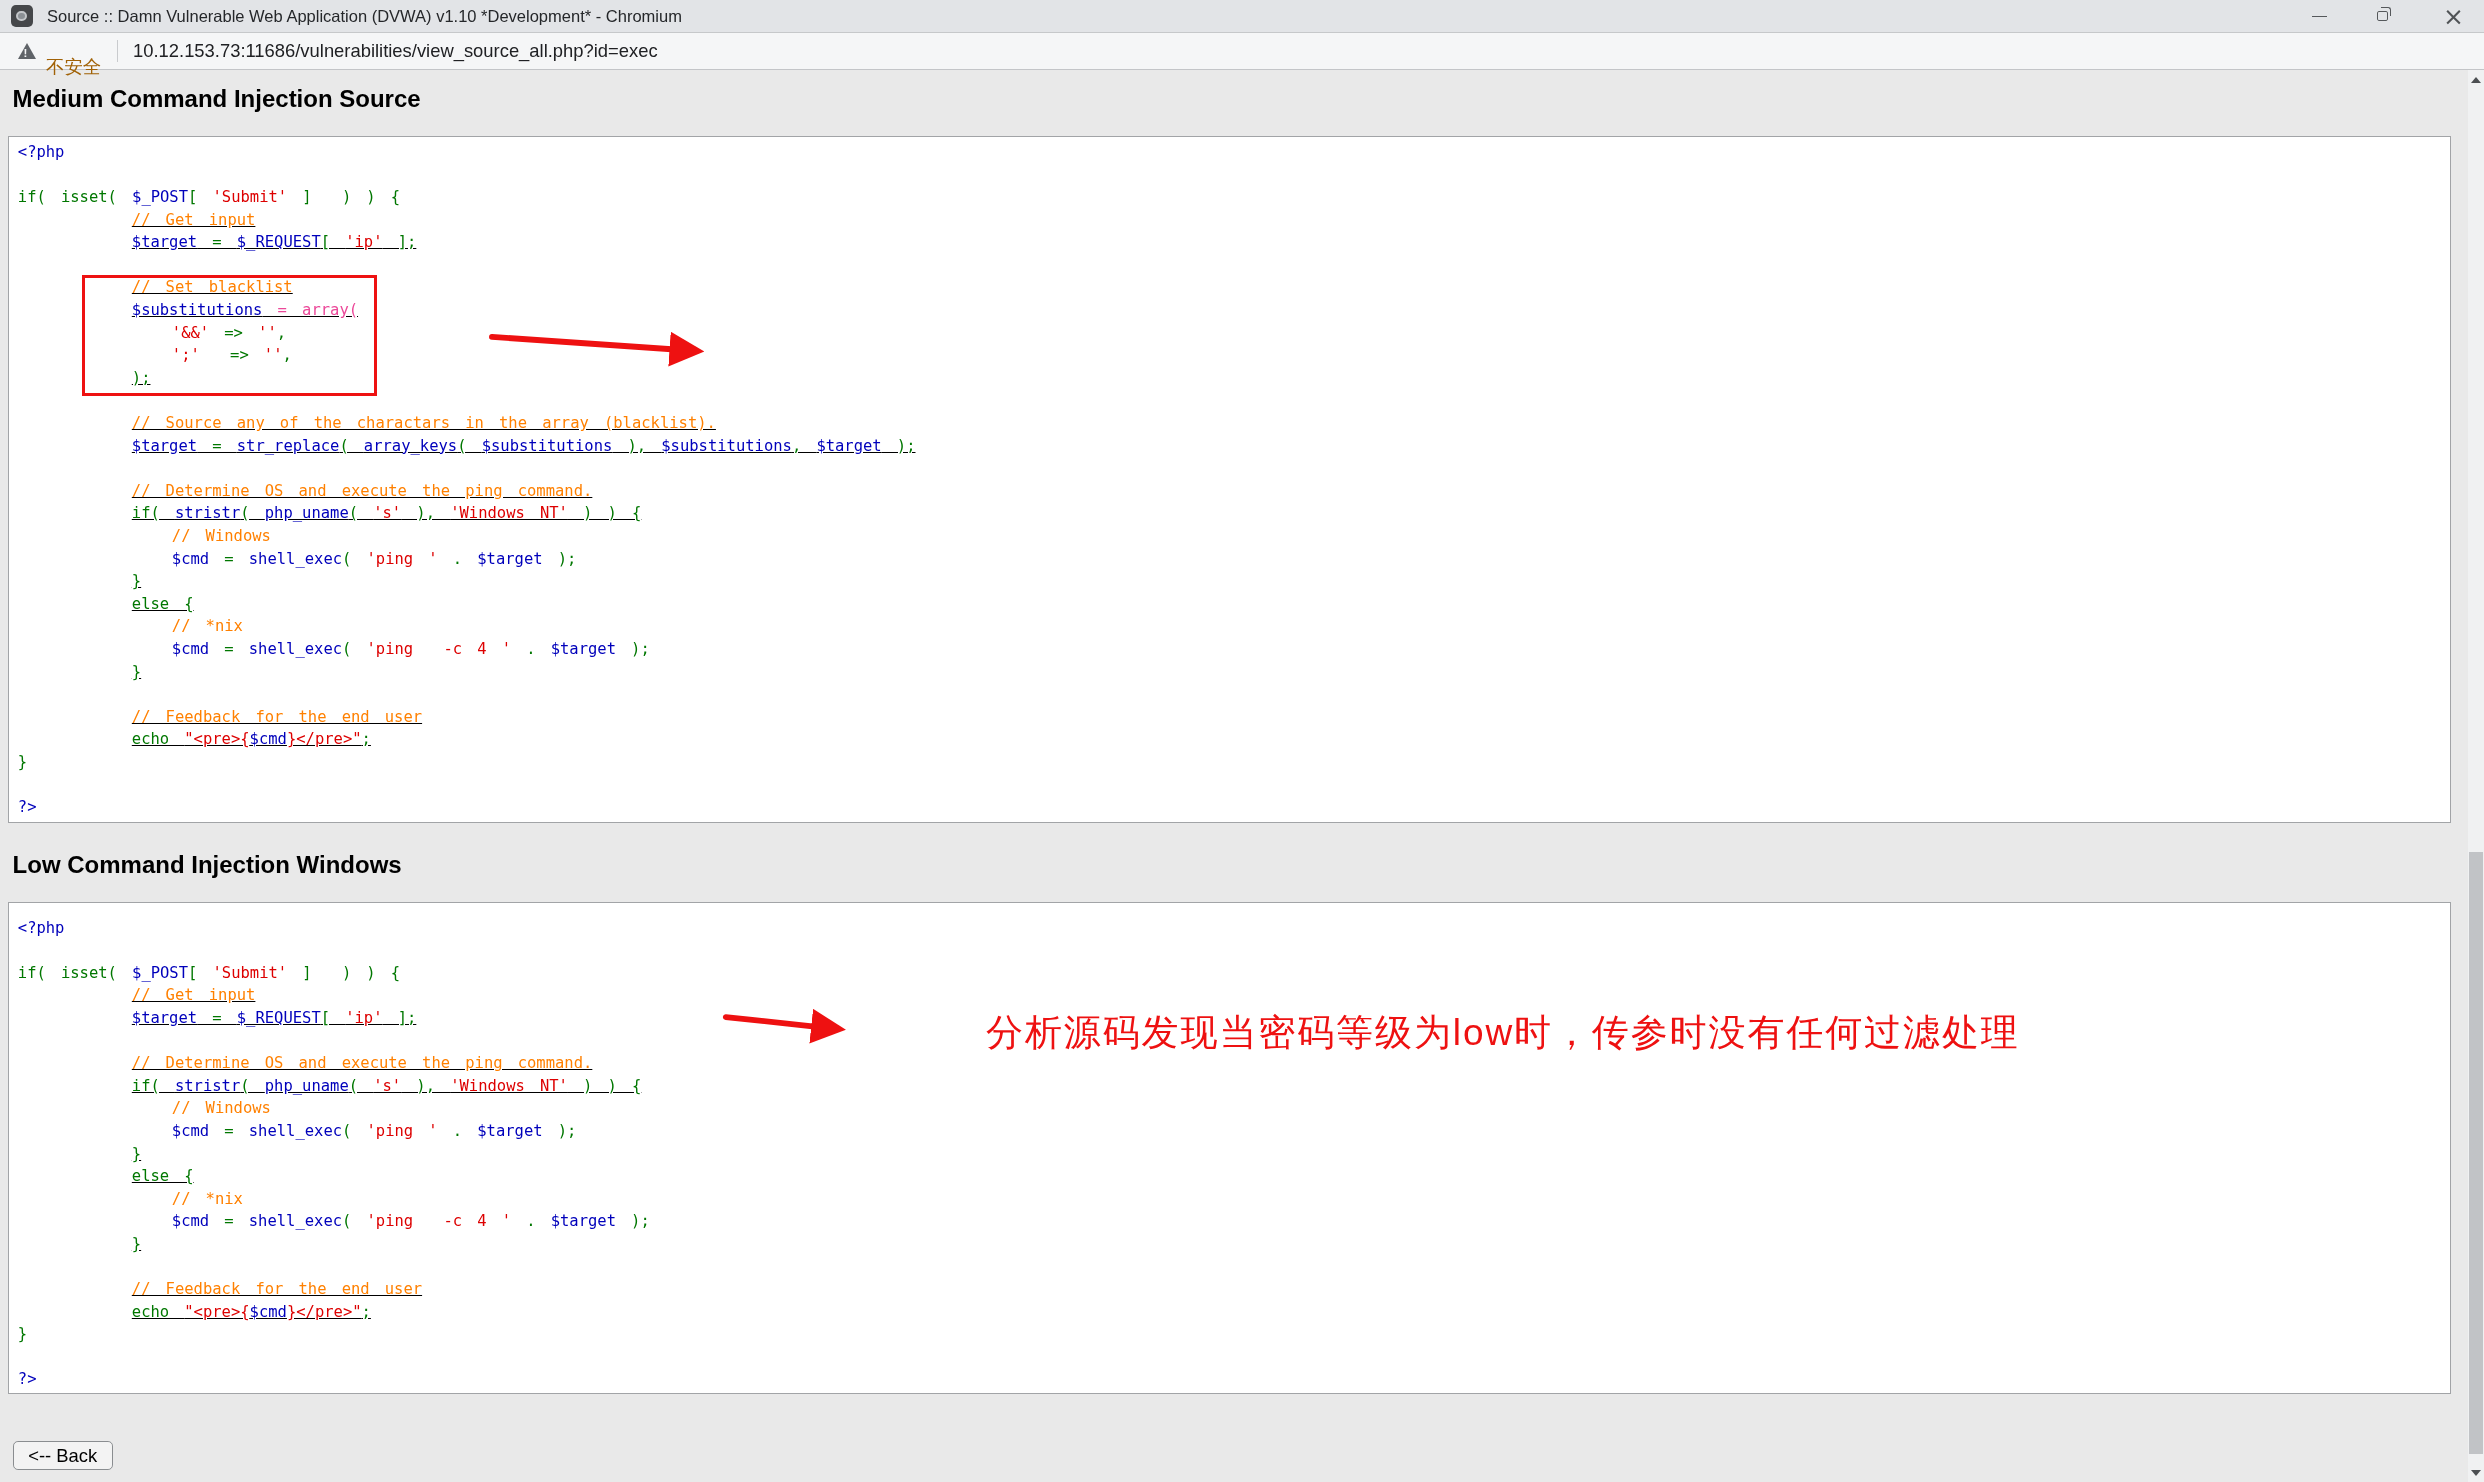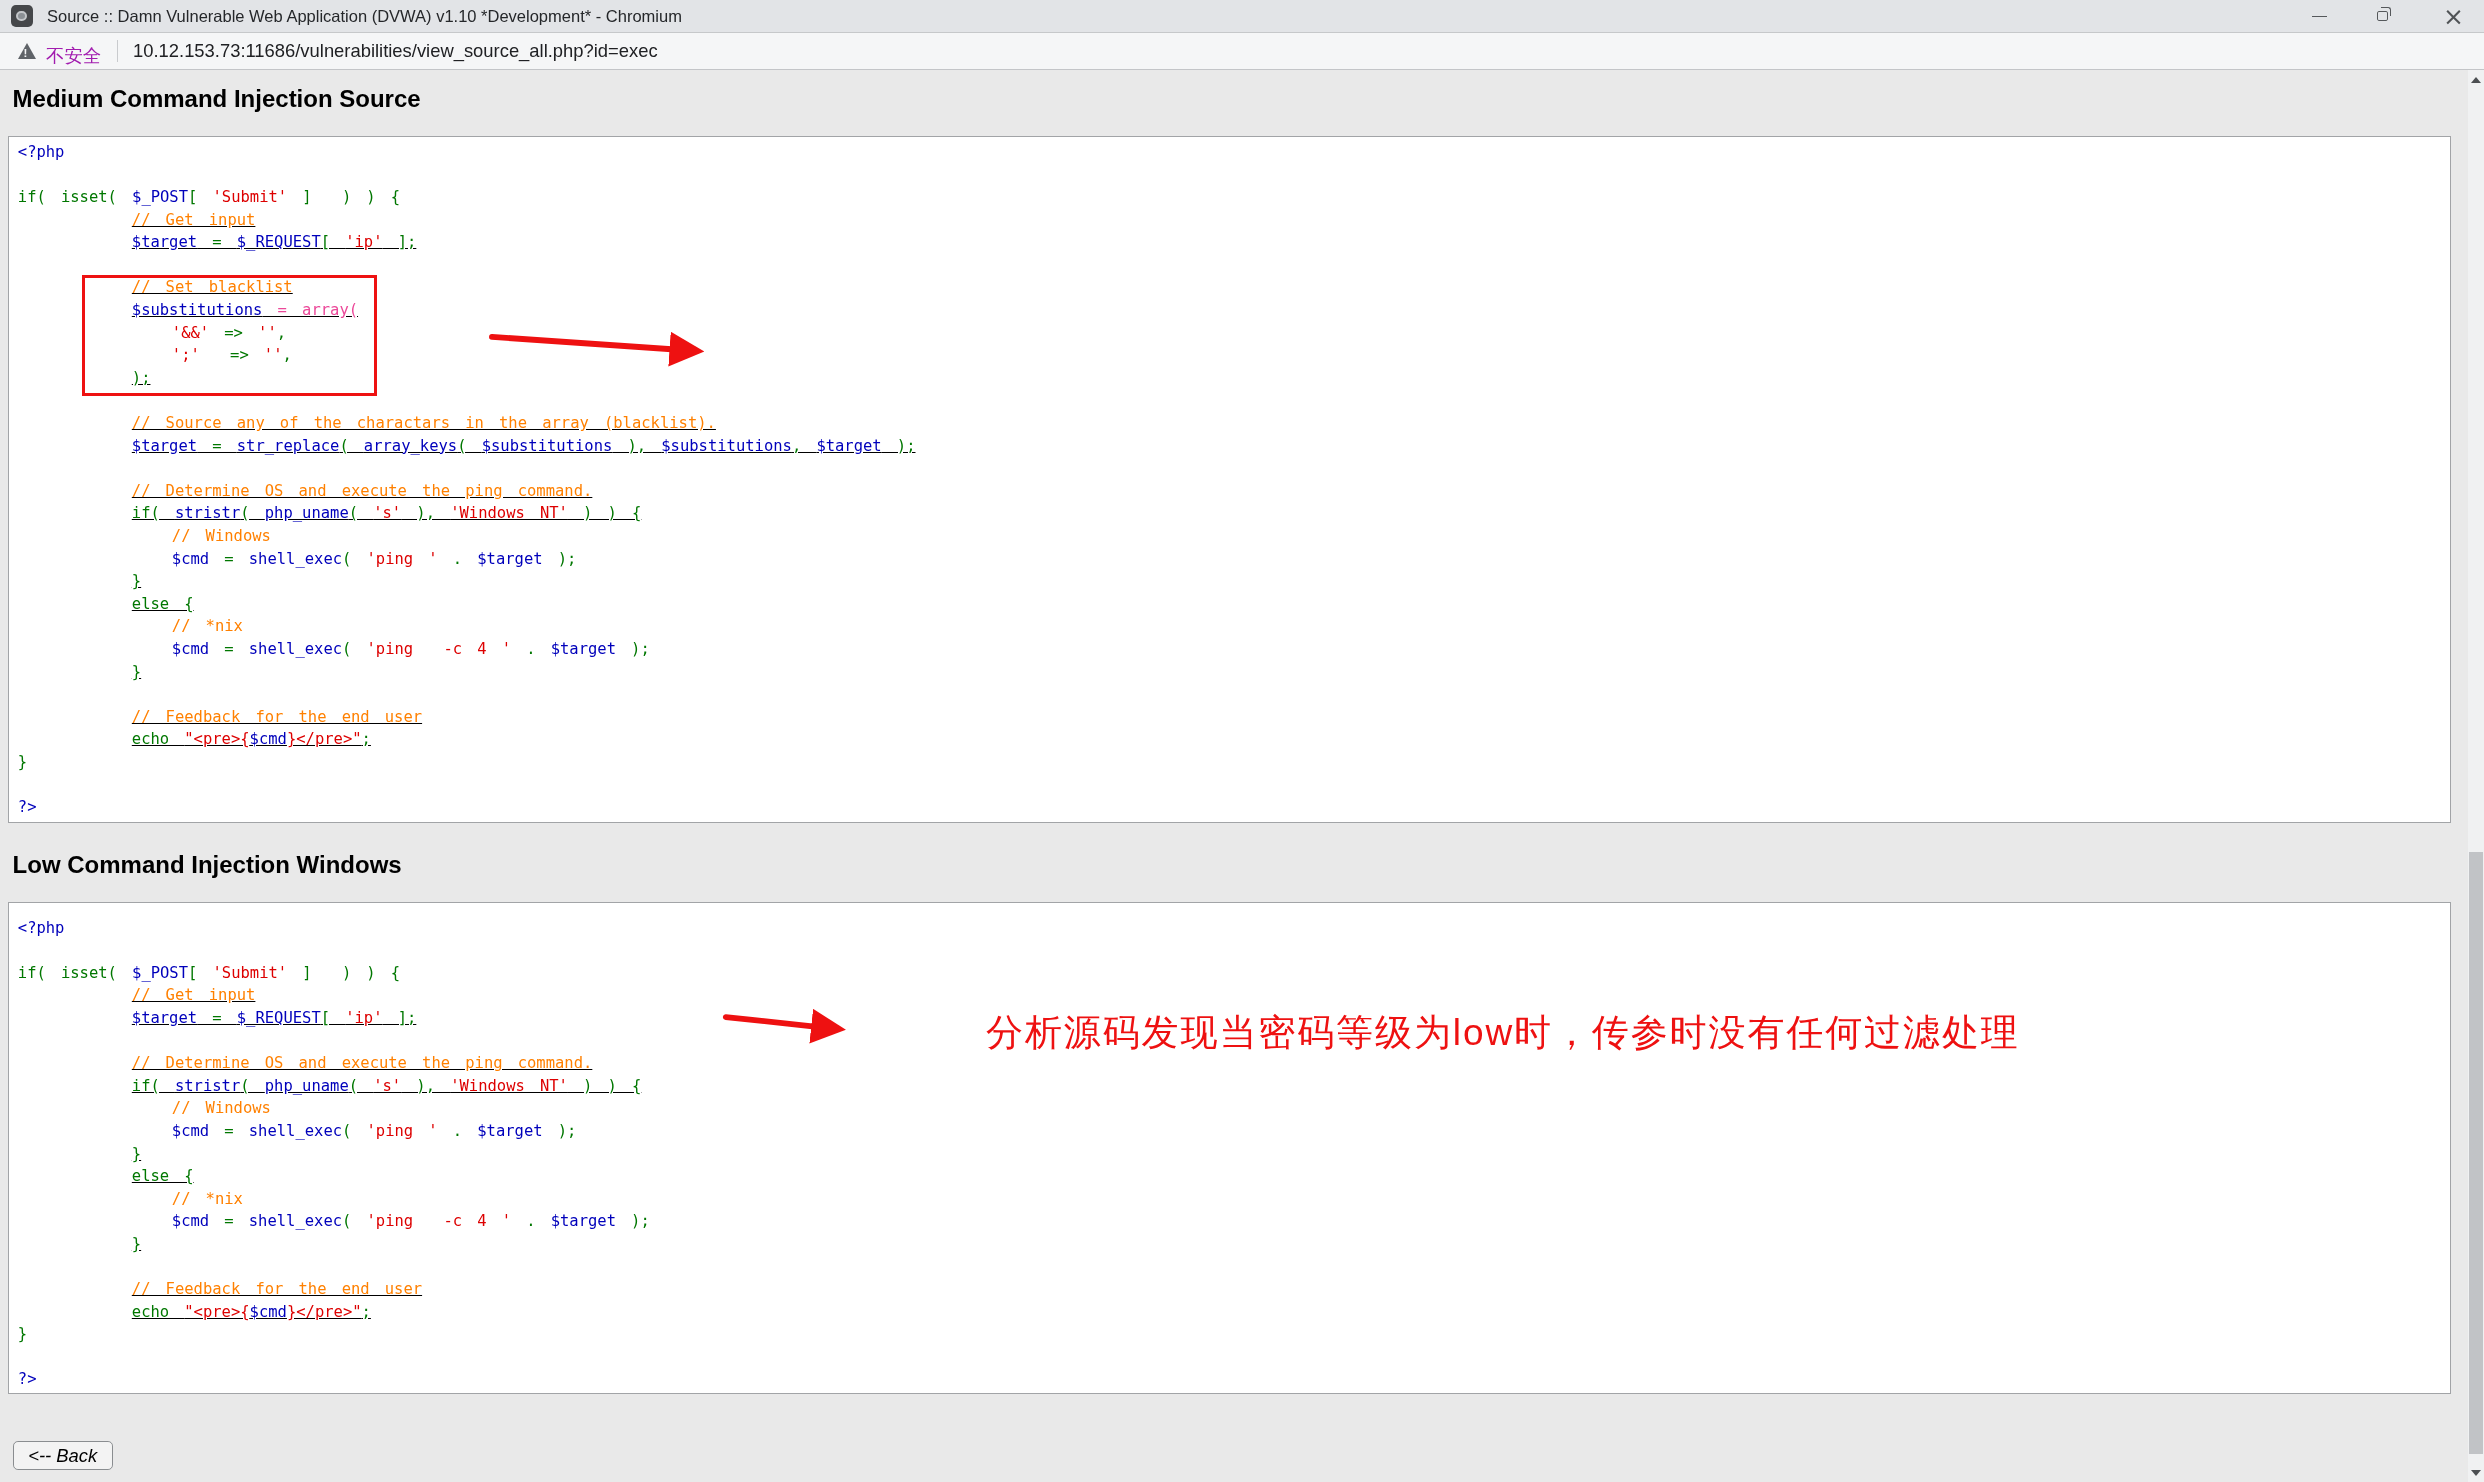--- a/index.html
+++ b/index.html
@@ -23,21 +23,21 @@
   .glyph-restore::before{content:"";position:absolute;top:-4.9px;left:2.9px;width:9.7px;height:9.7px;
       border:1.9px solid #55585b;border-left:none;border-bottom:none;border-radius:0 2.9px 0 0;box-sizing:border-box;}
   .glyph-close{font-size:25px;color:#505356;line-height:25px;font-family:"DejaVu Sans",sans-serif;}
 
   
   .urlbar{position:absolute;left:0;top:33px;width:2484px;height:36px;background:#f5f6f7;
           border-bottom:1px solid #c3c5c8;display:flex;align-items:center;}
   .warn-icon{position:absolute;left:17.5px;top:9.7px;width:0;height:0;
       border-left:9.7px solid transparent;border-right:9.7px solid transparent;border-bottom:16.5px solid #5f6368;}
   .warn-icon span{position:absolute;left:-2.9px;top:2.9px;color:#f5f6f7;font-size:11.6px;font-weight:bold;}
-  .sec-label{position:absolute;left:46px;top:5px;line-height:36px;font-size:18.4px;color:#a21caf;}
+  .sec-label{position:absolute;left:46px;top:16px;line-height:36px;font-size:18.4px;color:#a16207;}
   .chip-sep{position:absolute;left:117px;top:6.8px;width:1px;height:22px;background:#c9cbce;}
   .url-text{position:absolute;left:133px;top:0;line-height:36px;font-size:18.4px;color:#202124;white-space:nowrap;}
 
   
   .page-heading{position:absolute;left:12.6px;font-size:24px;font-weight:bold;color:#000;white-space:nowrap;}
   #heading-medium{top:85px;}
   #heading-low{top:851px;}
 
   .code-box{position:absolute;left:7.8px;width:2441px;background:#ffffff;border:1.9px solid #a2a4a7;
             box-sizing:content-box;overflow:hidden;}
@@ -52,21 +52,21 @@
   .red-box{position:absolute;left:82px;top:275px;width:289px;height:115px;border:3.9px solid #ee1111;}
   .anno-text{position:absolute;font-size:37px;letter-spacing:1.9px;white-space:nowrap;
              font-family:"Liberation Sans",sans-serif;}
   #anno-medium{left:920px;top:340px;line-height:47px;}
   #anno-low{left:986px;top:1009px;line-height:47px;}
   .arrow-svg{position:absolute;left:0;top:0;width:2484px;height:1483px;pointer-events:none;}
 
   
   .back-btn{position:absolute;left:12.6px;top:1441px;height:29px;padding:0 14.6px;background:#f3f3f3;
             border:1px solid #8a8d90;border-radius:4.9px;font-size:18.4px;color:#000;
-            font-family:"Liberation Sans",sans-serif;display:flex;align-items:center;font-style:italic;}
+            font-family:"Liberation Sans",sans-serif;display:flex;align-items:center;}
 
   
   .scrollbar{position:absolute;right:0;top:70px;width:16.5px;height:1413px;background:#f0f1f2;}
   .scroll-arrow{position:absolute;left:0;width:16.5px;height:19.4px;display:flex;align-items:center;justify-content:center;}
   .scroll-arrow.up{top:0;}
   .scroll-arrow.down{bottom:0;}
   .tri-up{width:0;height:0;border-left:5.8px solid transparent;border-right:5.8px solid transparent;border-bottom:6.8px solid #4c4f52;}
   .tri-down{width:0;height:0;border-left:5.8px solid transparent;border-right:5.8px solid transparent;border-top:6.8px solid #4c4f52;}
   .scroll-thumb{position:absolute;left:1px;top:782px;width:14.6px;height:602px;background:#c1c3c6;}
 </style>

